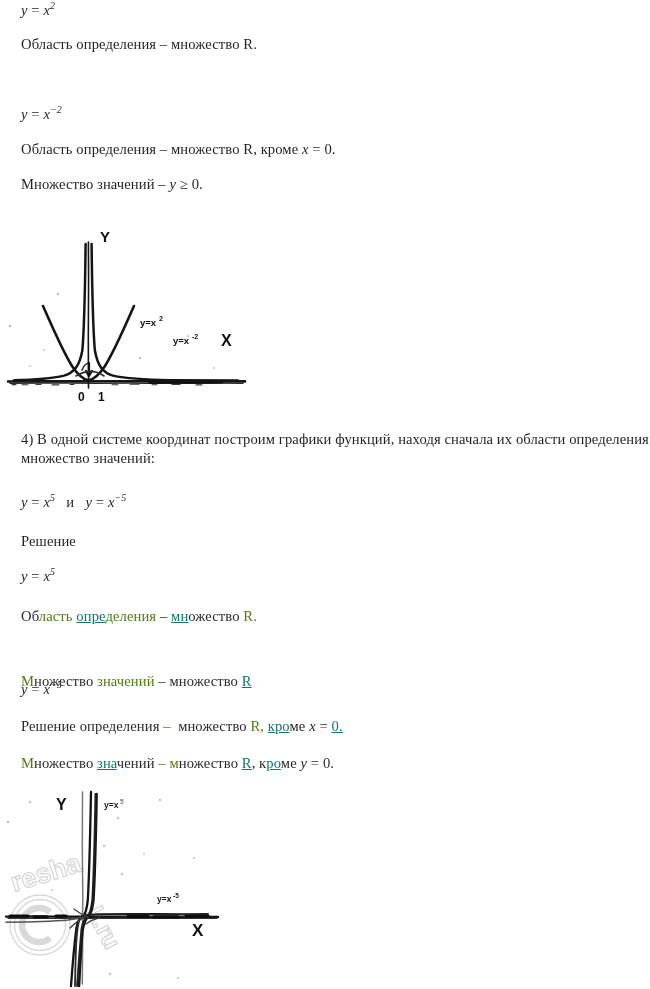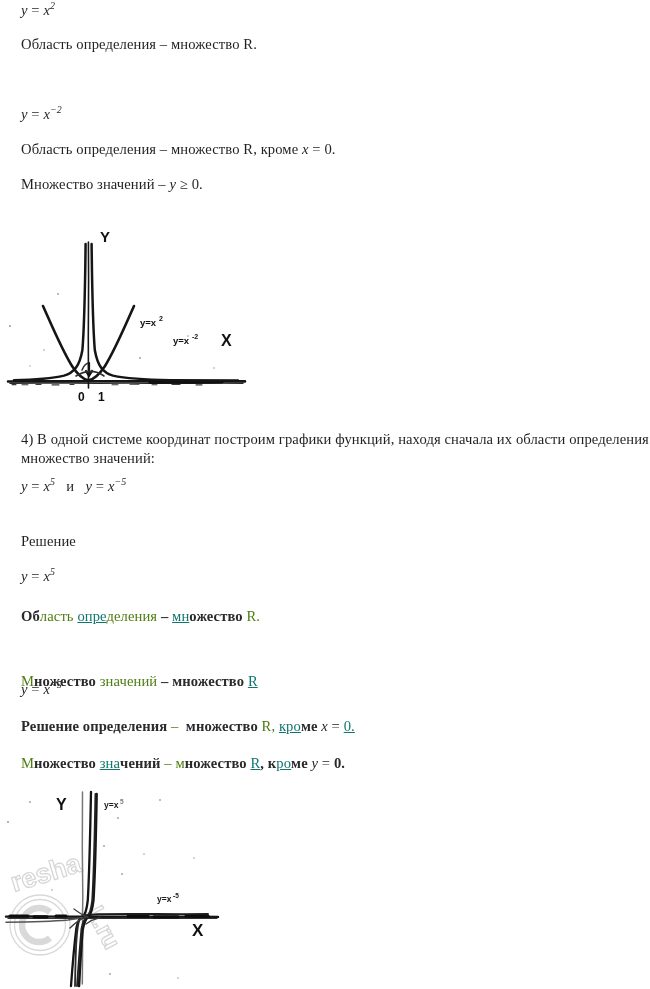--- a/index.html
+++ b/index.html
@@ -39,21 +39,21 @@
   .sup {
     font-size: 0.68em;
     vertical-align: super;
     font-style: italic;
     line-height: 0;
   }
   .op { font-style: normal; }
 
   
   .scan1 { color: #4d7c0f; }
-  .scan2 { color: #2b2a2b; font-weight: bold; }
+  .scan2 { color: #2b2a2b; }
   .scan3 { color: #0f766e; text-decoration: underline; }
 
   .fig {
     position: absolute;
   }
   #figure-1 { left: 0px;  top: 218px; width: 280px; height: 196px; }
   #figure-2 { left: 0px;  top: 788px; width: 330px; height: 201px; }
 
   .fig svg { display: block; }
 </style>
@@ -127,21 +127,21 @@
 
       <g font-family="Liberation Sans, sans-serif" font-size="12" font-weight="bold" fill="#101010">
         <text x="78" y="183">0</text>
         <text x="98" y="183">1</text>
       </g>
     </svg>
   </div>
 
   <div class="txt wide" style="top:430px; line-height:19px;">4) В одной системе координат построим графики функций, находя сначала их области определения и множество значений:</div>
 
-  <div class="txt" style="top:478px">
+  <div class="txt" style="top:494px">
     <span class="mi">y</span> <span class="op">=</span> <span class="mi">x</span><span class="sup">5</span>
     &nbsp;&nbsp;и&nbsp;&nbsp;
     <span class="mi">y</span> <span class="op">=</span> <span class="mi">x</span><span class="sup">−5</span>
   </div>
 
   <div class="txt" style="top:533px">Решение</div>
 
   <div class="txt" style="top:568px">
     <span class="mi">y</span> <span class="op">=</span> <span class="mi">x</span><span class="sup">5</span>
   </div>

